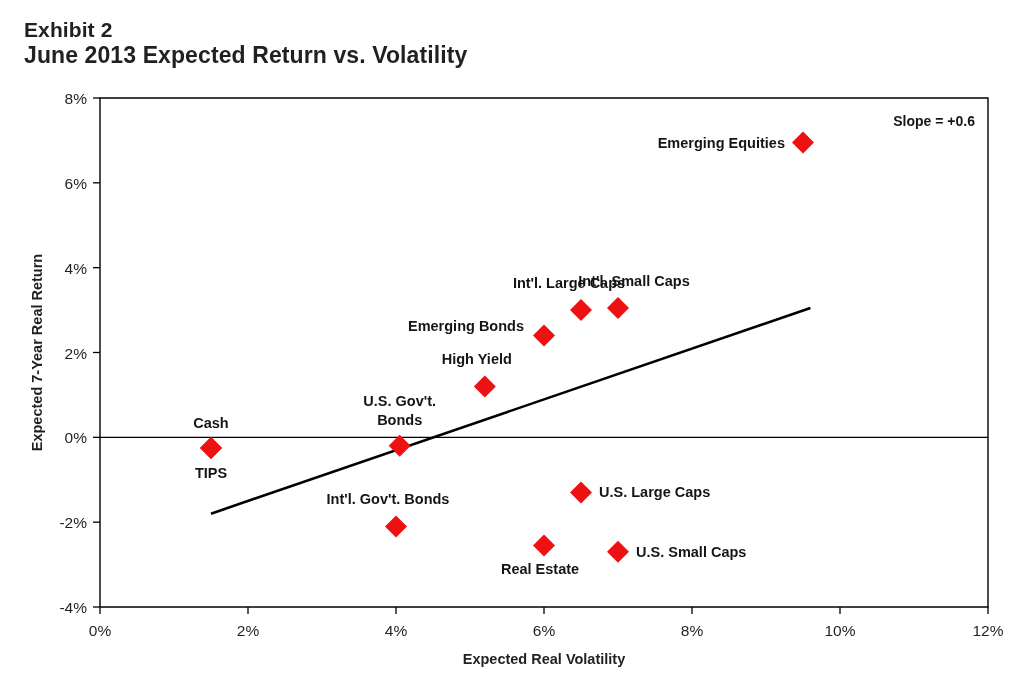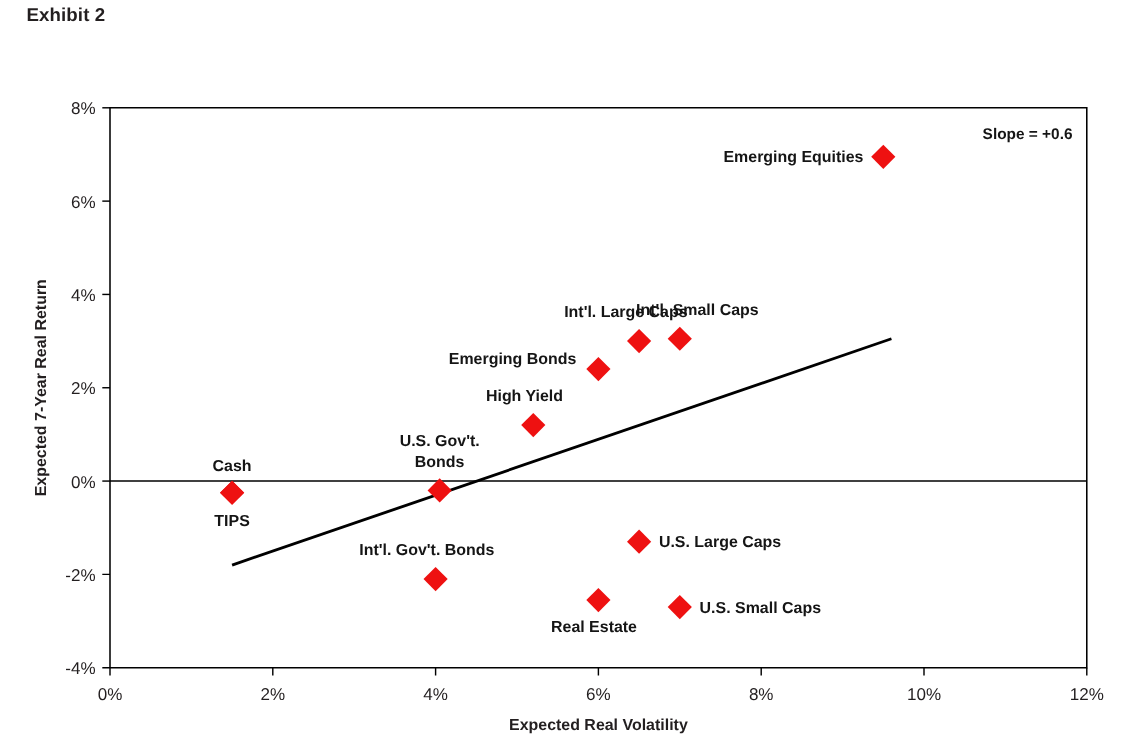--- a/index.html
+++ b/index.html
@@ -17,22 +17,22 @@
   }
   #page {
     position: relative;
     width: 1036px;
     height: 683px;
   }
   
   .exhibit-label {
     position: absolute;
     left: 24px;
-    top: 4px;
-    font-size: 17px;
+    top: 18px;
+    font-size: 21px;
     font-weight: bold;
     letter-spacing: 0.1px;
     color: #231f20;
   }
   .chart-title {
     position: absolute;
     left: 24px;
     top: 42px;
     font-size: 23px;
     font-weight: bold;
@@ -82,20 +82,21 @@
   .trend-line { stroke: #000000; stroke-width: 2.6; stroke-linecap: butt; }
   .marker     { stroke: none; }
 </style>
 </head>
 <body>
 
 <div id="page">
 
   <div class="exhibit-label">Exhibit 2</div>
 
+  <div class="chart-title">June 2013 Expected Return vs. Volatility</div>
 
   <div id="plot-wrap">
     <svg id="chart" width="1036" height="683">
       <g id="g-frame">
           <path class="frame-line" d="M100,607 L100,98 L988,98 L988,607 L100,607"></path>
         </g>
       <g id="g-ticks">
           <line class="tickmark" x1="93" y1="607" x2="100" y2="607"></line>
           <line class="tickmark" x1="93" y1="522.1666666666666" x2="100" y2="522.1666666666666"></line>
           <line class="tickmark" x1="93" y1="437.33333333333337" x2="100" y2="437.33333333333337"></line>

